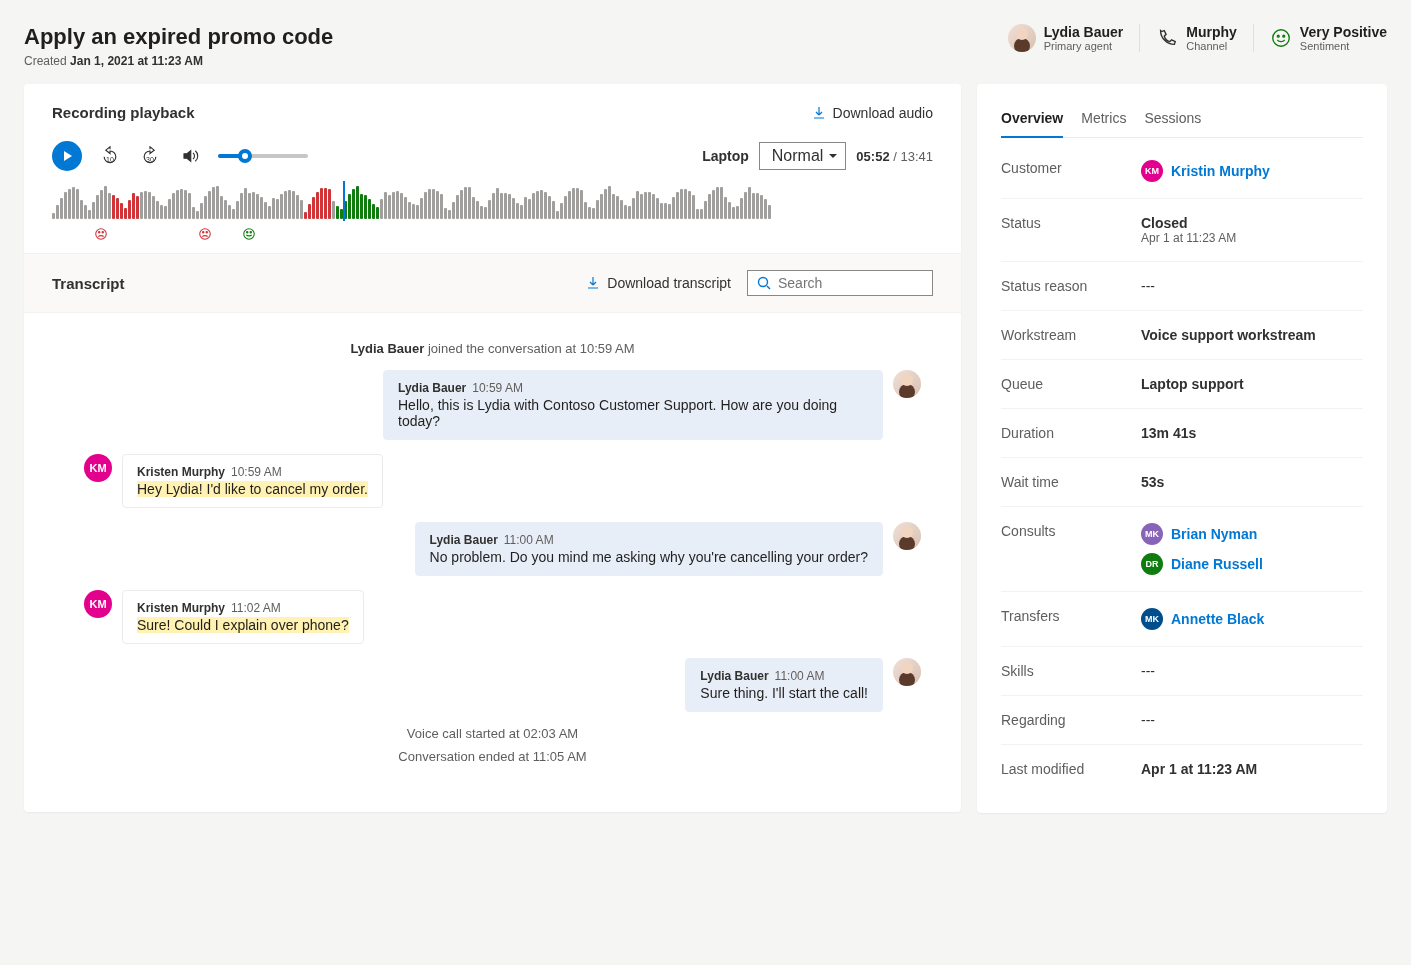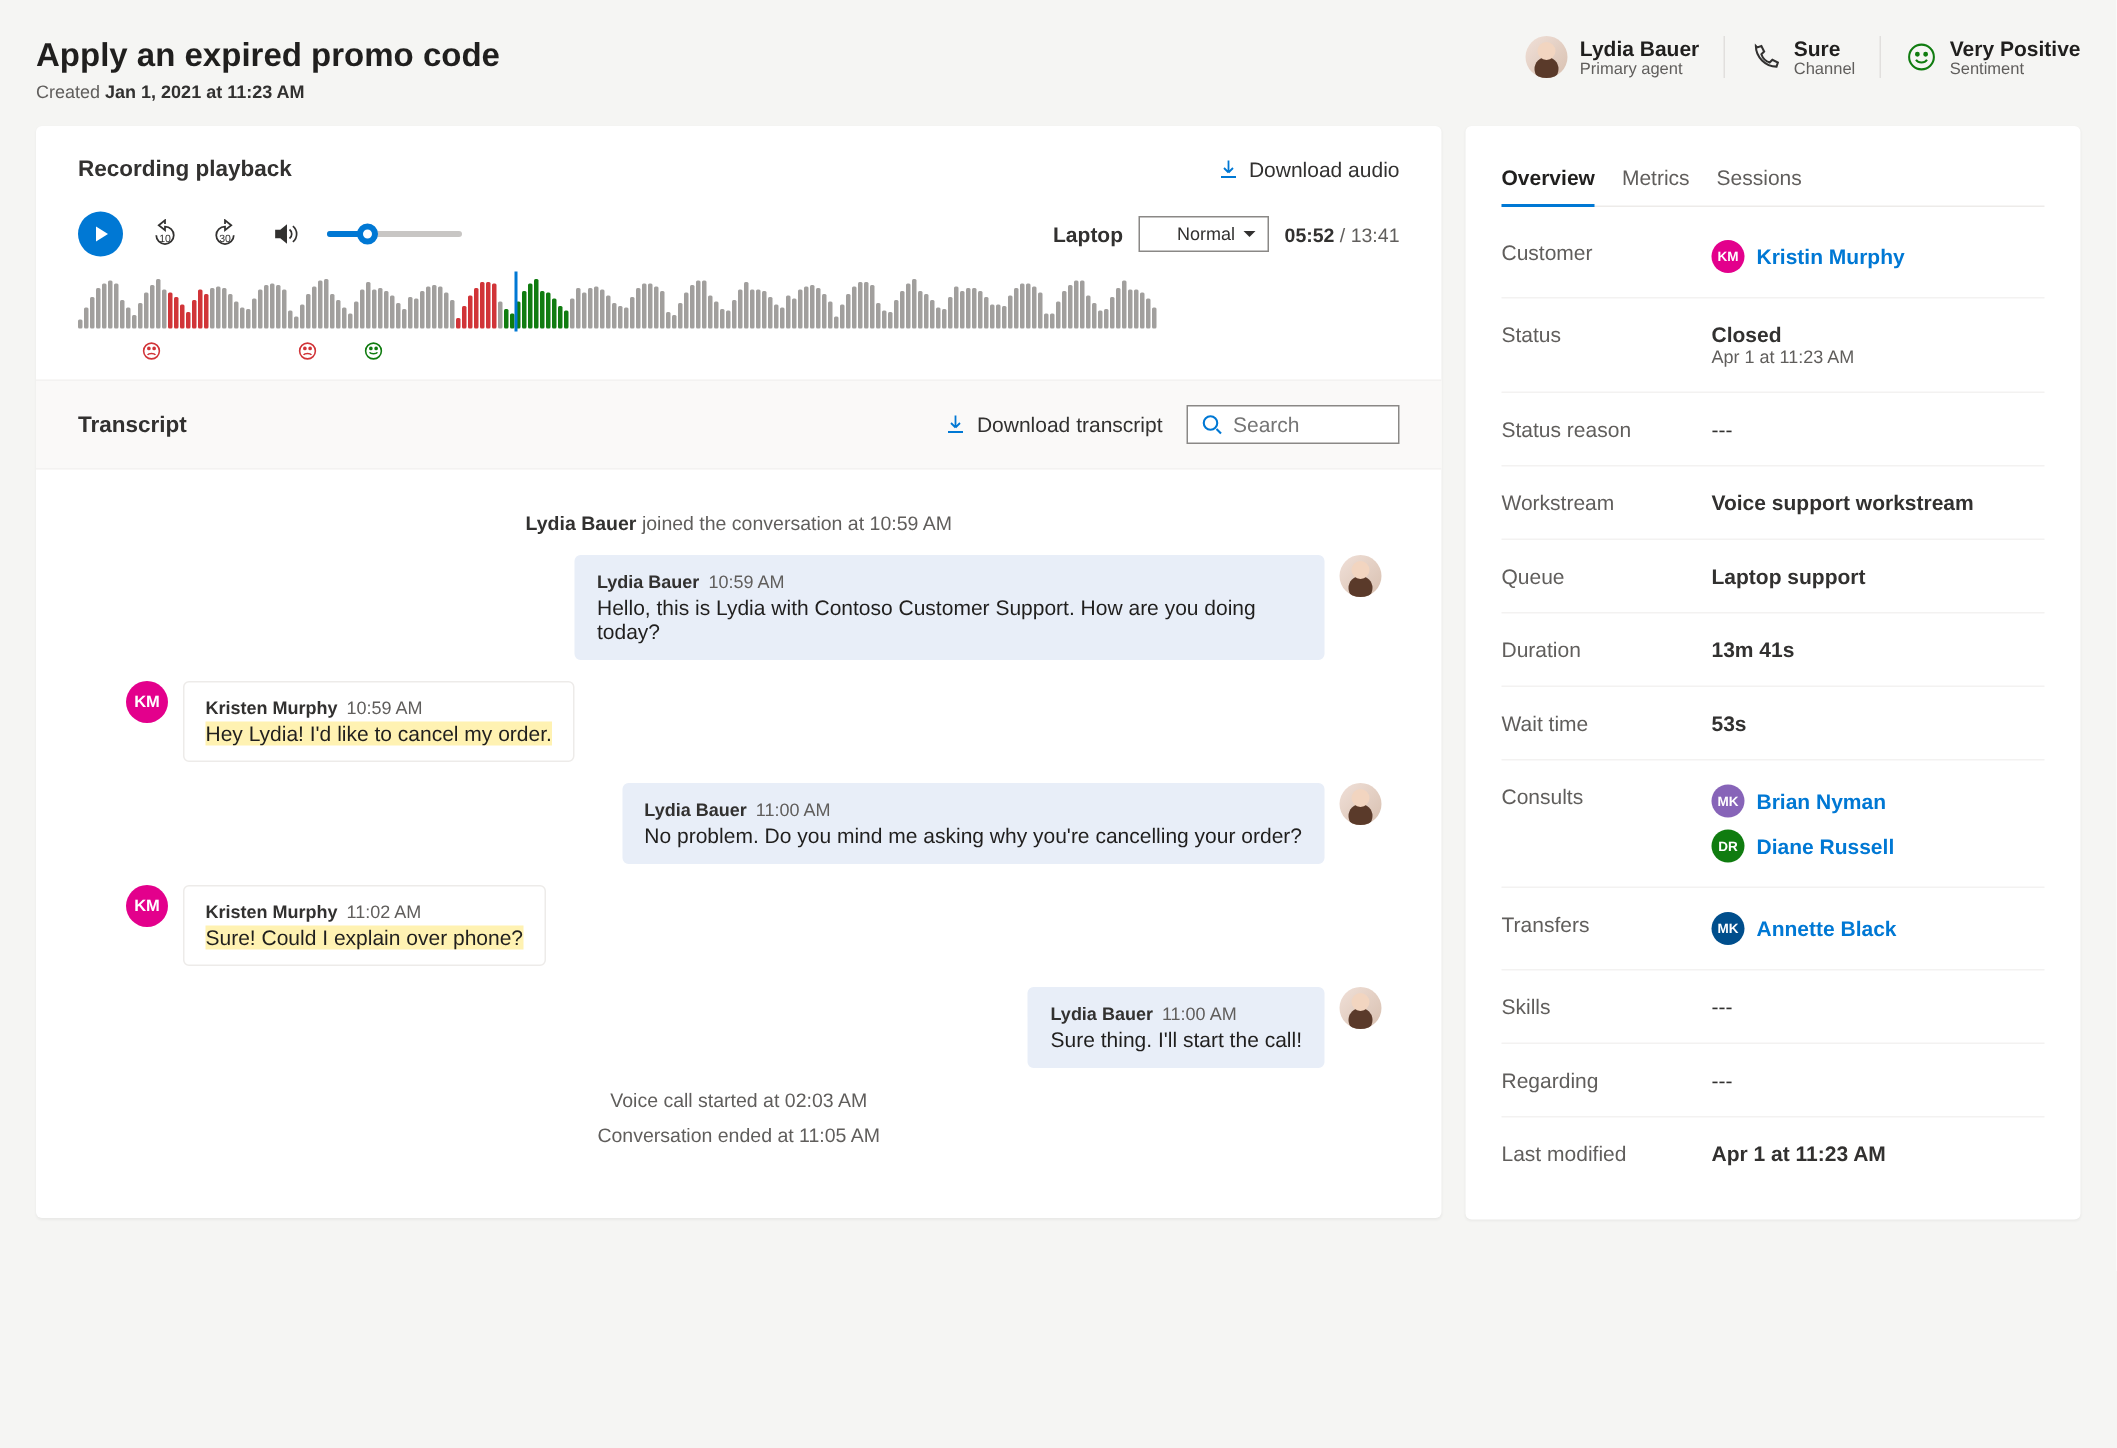--- a/index.html
+++ b/index.html
@@ -38,33 +38,33 @@
   .link-btn .dl-icon { color:#0078d4; }
 
   .playback-bar { display:flex; align-items:center; gap:16px; padding: 8px 28px 0 28px; }
   .play-btn { width:30px; height:30px; border-radius:50%; background:#0078d4; display:flex; align-items:center; justify-content:center; cursor:pointer; border:none; }
   .ctrl-btn { background:none; border:none; cursor:pointer; color:#323130; display:flex; align-items:center; justify-content:center; width:24px; height:24px; }
   .volume-slider { width:90px; height:4px; background:#c8c6c4; border-radius:2px; position:relative; }
   .volume-slider .fill { position:absolute; left:0; top:0; height:100%; width:30%; background:#0078d4; border-radius:2px; }
   .volume-slider .thumb { position:absolute; left:30%; top:50%; transform:translate(-50%,-50%); width:14px; height:14px; border-radius:50%; background:#fff; border:4px solid #0078d4; box-sizing:border-box; }
   .speed-area { margin-left:auto; display:flex; align-items:center; gap:10px; }
   .speed-label { font-weight:600; }
-  .speed-select { border:1px solid #8a8886; padding:4px 22px 4px 25px; font-size:12px; position:relative; cursor:pointer; background:#fff; }
+  .speed-select { border:1px solid #8a8886; padding:4px 22px 4px 12px; font-size:16px; position:relative; cursor:pointer; background:#fff; }
   .speed-select::after { content:""; position:absolute; right:8px; top:50%; transform:translateY(-50%); border:4px solid transparent; border-top-color:#323130; margin-top:2px; }
   .time-display { font-size:13px; color:#605e5c; }
   .time-display .elapsed { font-weight:600; color:#323130; }
 
   .waveform { padding: 12px 28px 4px 28px; }
   .wave-bars { display:flex; align-items:flex-end; gap:1.5px; height:36px; position:relative; }
   .wave-bars .bar { width:2.5px; background:#a19f9d; border-radius:1px; }
   .wave-bars .cursor { position:absolute; top:-2px; bottom:-2px; width:2px; background:#0078d4; left:33%; }
   .sentiment-row { display:flex; gap:90px; padding: 4px 28px 12px 70px; }
 
   .transcript-head { background:#faf9f8; display:flex; justify-content:space-between; align-items:center; padding:16px 28px; border-top:1px solid #f3f2f1; border-bottom:1px solid #f3f2f1; }
-  .transcript-head .search { border:1px solid #8a8886; display:flex; align-items:center; gap:6px; padding:4px 8px; width:142px; background:#fff; }
+  .transcript-head .search { border:1px solid #8a8886; display:flex; align-items:center; gap:6px; padding:4px 8px; width:186px; background:#fff; }
   .transcript-head .search input { border:none; outline:none; font-size:14px; width:100%; color:#605e5c; }
   .transcript-head .right-tools { display:flex; gap:16px; align-items:center; }
 
   .transcript-body { padding: 20px 40px 40px 40px; }
   .sys-line { text-align:center; font-size:13px; color:#605e5c; margin: 8px 0; }
   .sys-line .name { font-weight:600; color:#323130; }
 
   .msg-row { display:flex; gap:10px; margin:14px 0; }
   .msg-row.agent { justify-content:flex-end; }
   .msg-row.customer { justify-content:flex-start; padding-left:20px; }
@@ -118,21 +118,21 @@
           <span class="secondary">Primary agent</span>
         </div>
       </div>
       <div class="meta-item">
         <span class="icon">
           <svg width="22" height="22" viewBox="0 0 24 24" fill="none" stroke="#323130" stroke-width="1.5">
               <path d="M5 4c0 8 7 15 15 15l1-3-4-2-2 2c-3-1-5-3-6-6l2-2-2-4-3 1z"></path>
             </svg>
         </span>
         <div class="txt">
-          <span class="primary">Sure</span>
+          <span class="primary">Murphy</span>
           <span class="secondary">Channel</span>
         </div>
       </div>
       <div class="meta-item">
         <span class="icon">
           <svg width="22" height="22" viewBox="0 0 24 24" fill="none" stroke="#107c10" stroke-width="1.5">
               <circle cx="12" cy="12" r="9"></circle>
               <path d="M8 14c1 1.5 2.5 2 4 2s3-.5 4-2"></path>
               <circle cx="9" cy="10" r="1" fill="#107c10"></circle>
               <circle cx="15" cy="10" r="1" fill="#107c10"></circle>

